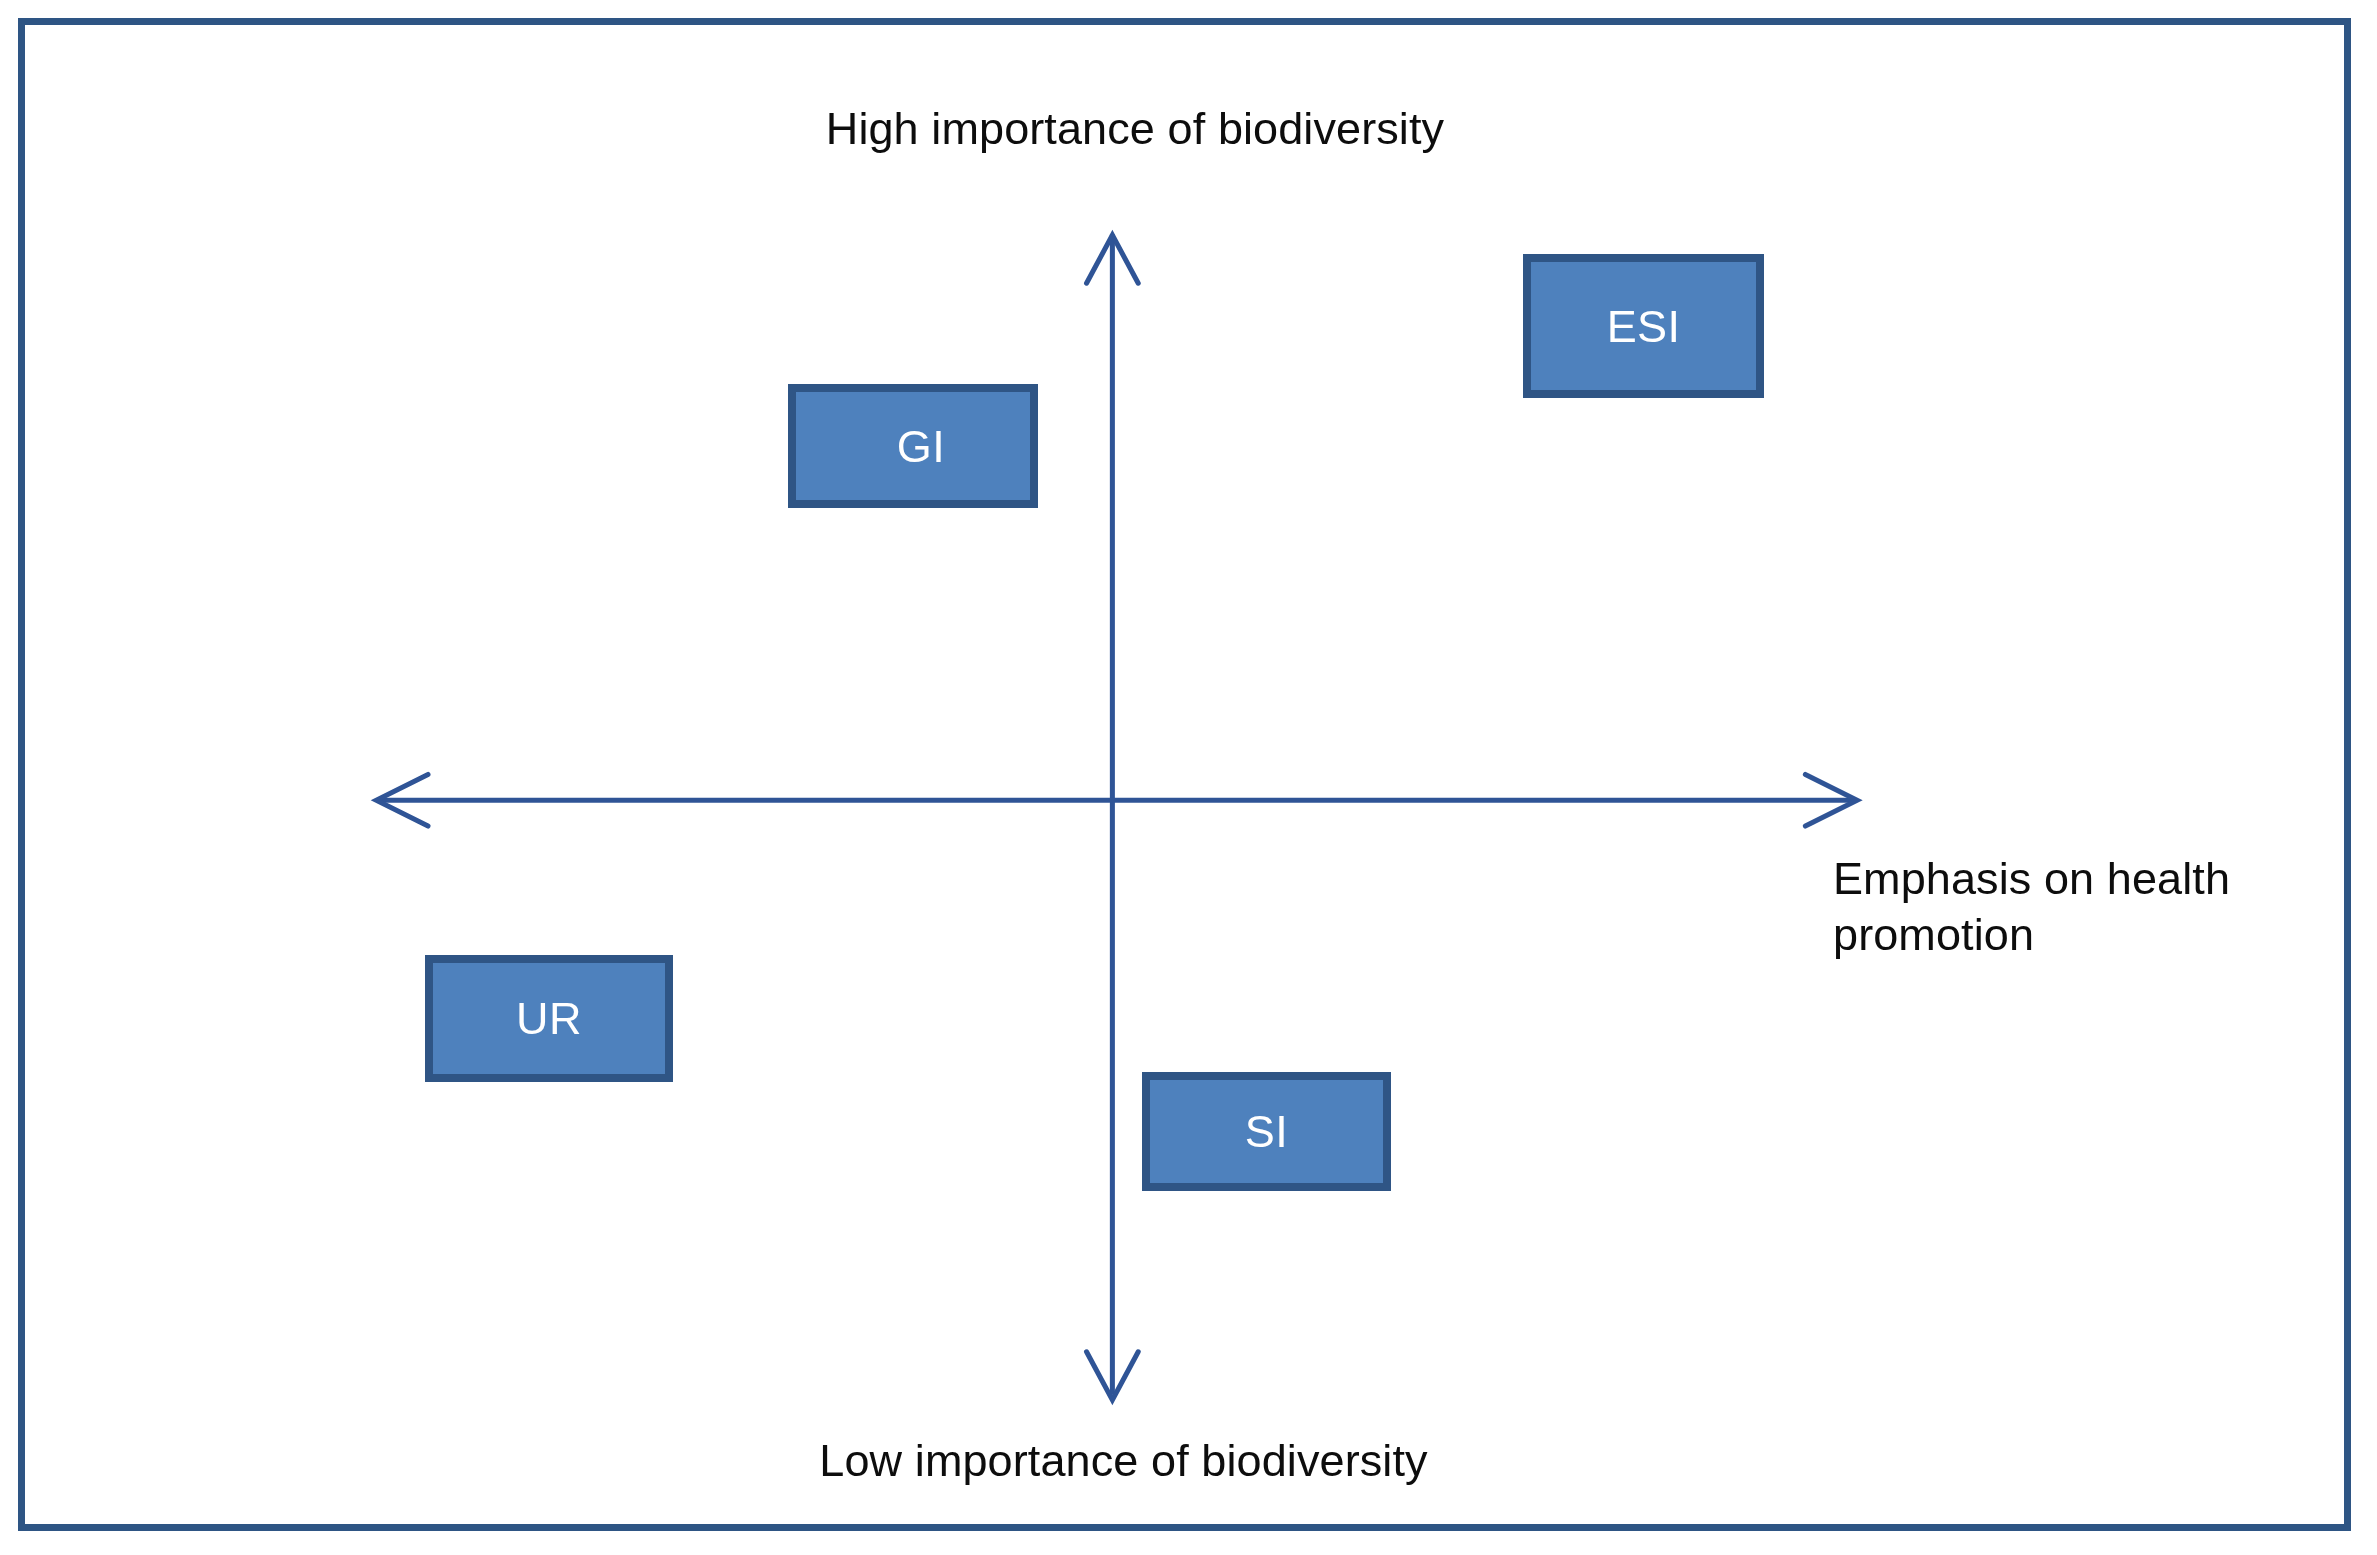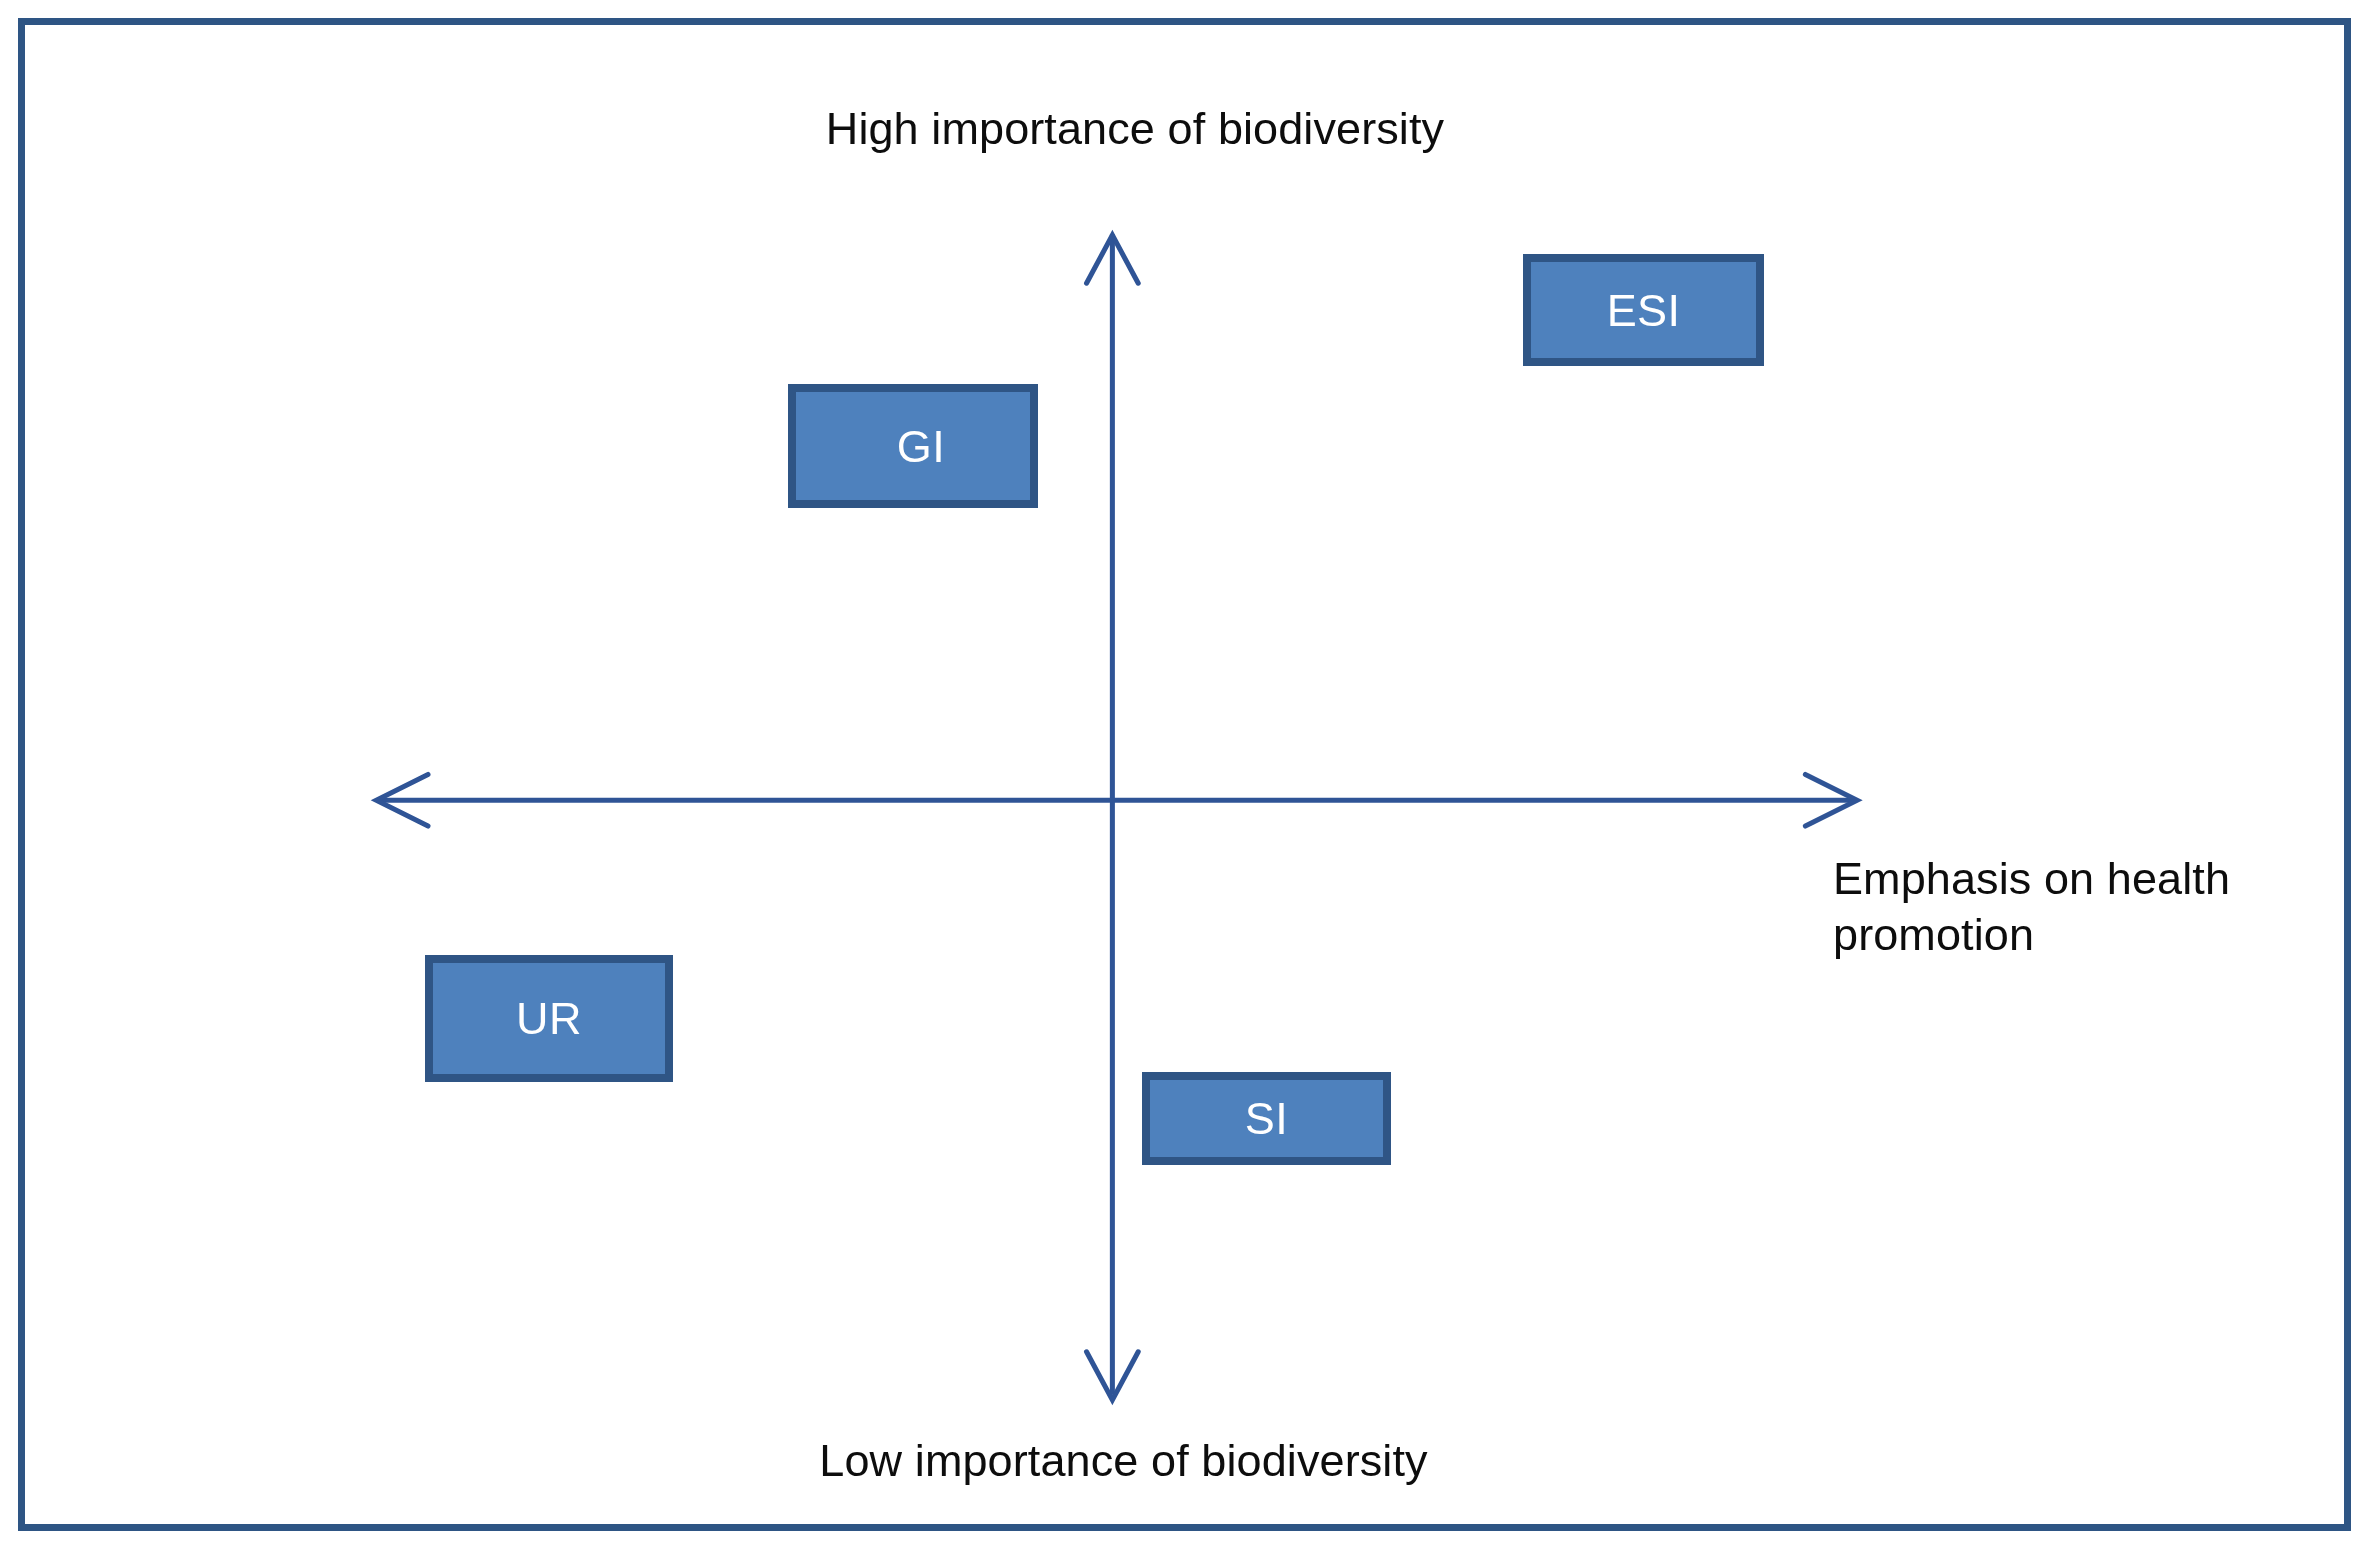--- a/index.html
+++ b/index.html
@@ -77,24 +77,24 @@
     display: flex;
     align-items: center;
     justify-content: center;
   }
   .item-box .item-label {
     color: #ffffff;
     font-size: 45px;
     line-height: 1;
     letter-spacing: 0.4px;
   }
-  #box-esi { left: 1523px; top: 254px;  width: 241px;  height: 112px; }
+  #box-esi { left: 1523px; top: 254px;  width: 241px;  height: 144px; }
   #box-gi  { left: 788px; top: 384px;  width: 250px;  height: 124px; padding-left: 16px; }
   #box-ur  { left: 425px;  top: 955px; width: 248px;  height: 127px; }
-  #box-si  { left: 1142px; top: 1072px; width: 249px;  height: 93px; }
+  #box-si  { left: 1142px; top: 1072px; width: 249px;  height: 119px; }
 </style>
 </head>
 <body>
 
 <div id="canvas">
 
   <div id="frame"></div>
 
   <svg id="axes-layer" viewBox="0 0 3310 2166" width="2377" height="1556" xmlns="http://www.w3.org/2000/svg">
 

